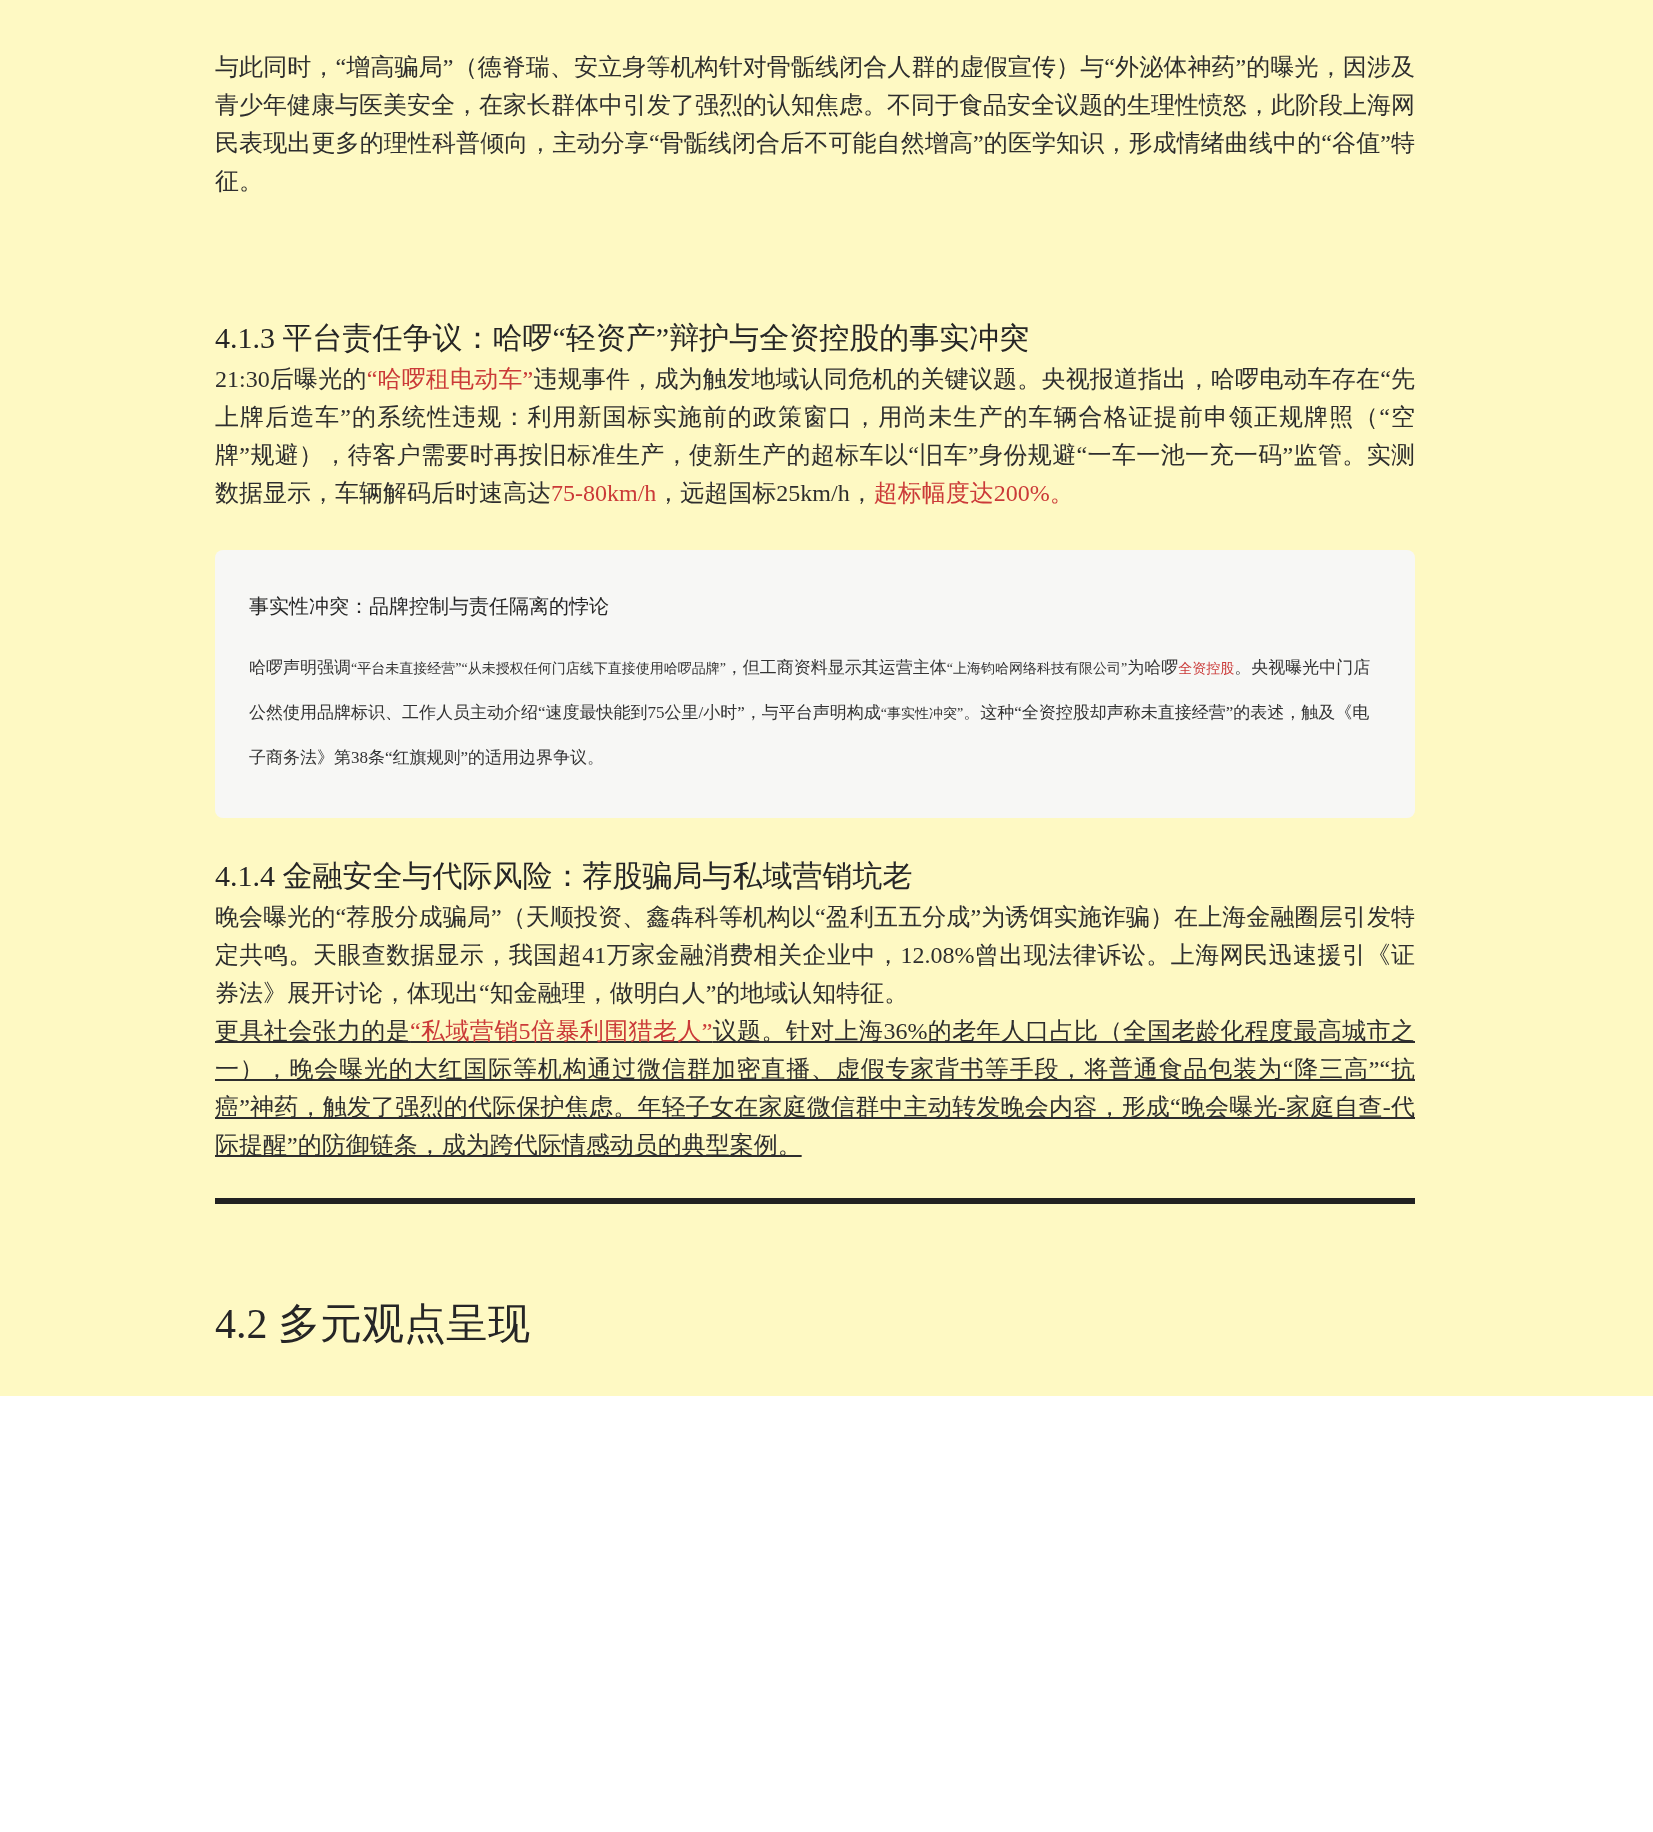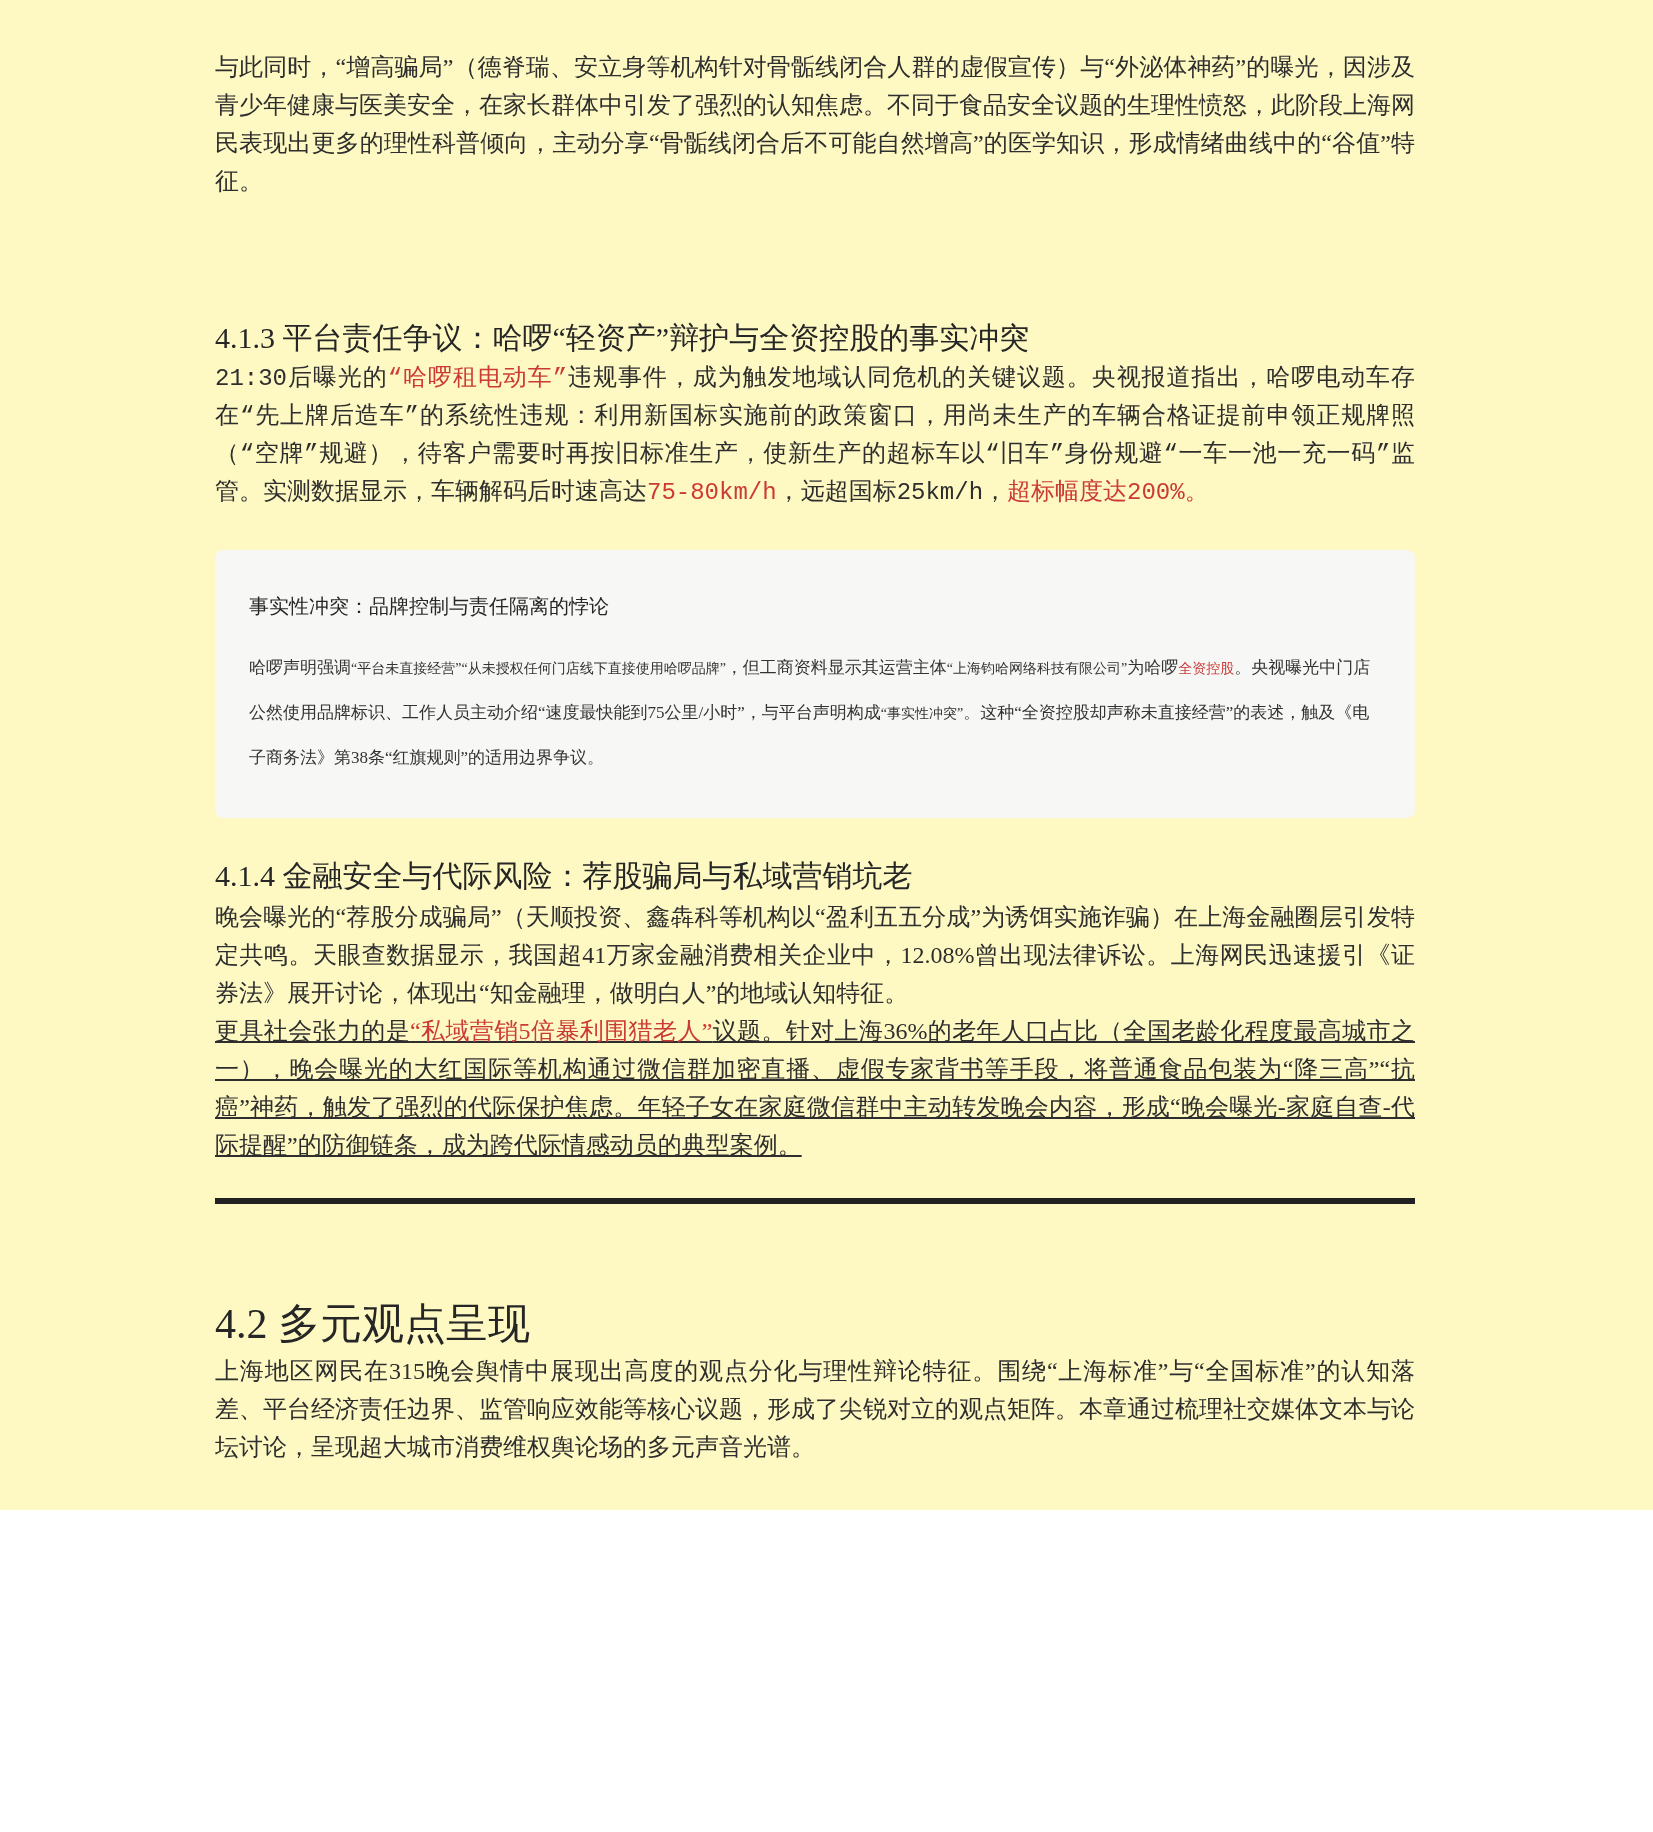--- a/index.html
+++ b/index.html
@@ -23,21 +23,21 @@
   }
   h3.sec {
     font-size: 30px;
     line-height: 44px;
   }
   h2.sec-big {
     font-size: 42px;
     line-height: 56px;
   }
   .mt-h413 { margin-top: 116px; }
-  .mt-p2   { margin-top: 42px; font-family: Liberation Mono, monospace; }
+  .mt-p2   { margin-top: 42px; }
   .mt-box  { margin-top: 38px; }
   .mt-h414 { margin-top: 36px; }
   .mt-p3   { margin-top: 22px; }
   .mt-p4   { margin-top: 48px; text-decoration: underline; }
   .mt-div  { margin-top: 34px; }
   .mt-h42  { margin-top: 92px; }
   .mt-p5   { margin-top: 38px; }
   .callout {
     background: #f7f7f5;
     border-radius: 8px;
@@ -87,15 +87,14 @@
   <h3 class="sec mt-h414">4.1.4 金融安全与代际风险：荐股骗局与私域营销坑老</h3>
 
   <p class="body mt-p3"><span>晚会曝光的“荐股分成骗局”（天顺投资、鑫犇科等机构以“盈利五五分成”为诱饵实施诈骗）在上海金融圈层引发特定共鸣。天眼查数据显示，我国超41万家金融消费相关企业中，12.08%曾出现法律诉讼。上海网民迅速援引《证券法》展开讨论，体现出“知金融理，做明白人”的地域认知特征。</span></p>
 
   <p class="body mt-p4"><span>更具社会张力的是</span><span class="seg-red">“私域营销5倍暴利围猎老人”</span><span>议题。针对上海36%的老年人口占比（全国老龄化程度最高城市之一），晚会曝光的大红国际等机构通过微信群加密直播、虚假专家背书等手段，将普通食品包装为“降三高”“抗癌”神药，触发了强烈的代际保护焦虑。年轻子女在家庭微信群中主动转发晚会内容，形成“晚会曝光-家庭自查-代际提醒”的防御链条，成为跨代际情感动员的典型案例。</span></p>
 
   <hr class="divider mt-div">
 
   <h2 class="sec-big mt-h42">4.2 多元观点呈现</h2>
 
-  <p class="body mt-p5"><span>上海地区网民在315晚会舆情中展现出高度的观点分化与理性辩论特征。围绕“上海标准”与“全国标准”的认知落差、平台经济责任边界、监管响应效能等核心议题，形成了尖锐对立的观点矩阵。本章通过梳理社交媒体文本与论坛讨论，呈现超大城市消费维权舆论场的多元声音光谱。</span></p>
 
 </div>
 
 </body></html>

